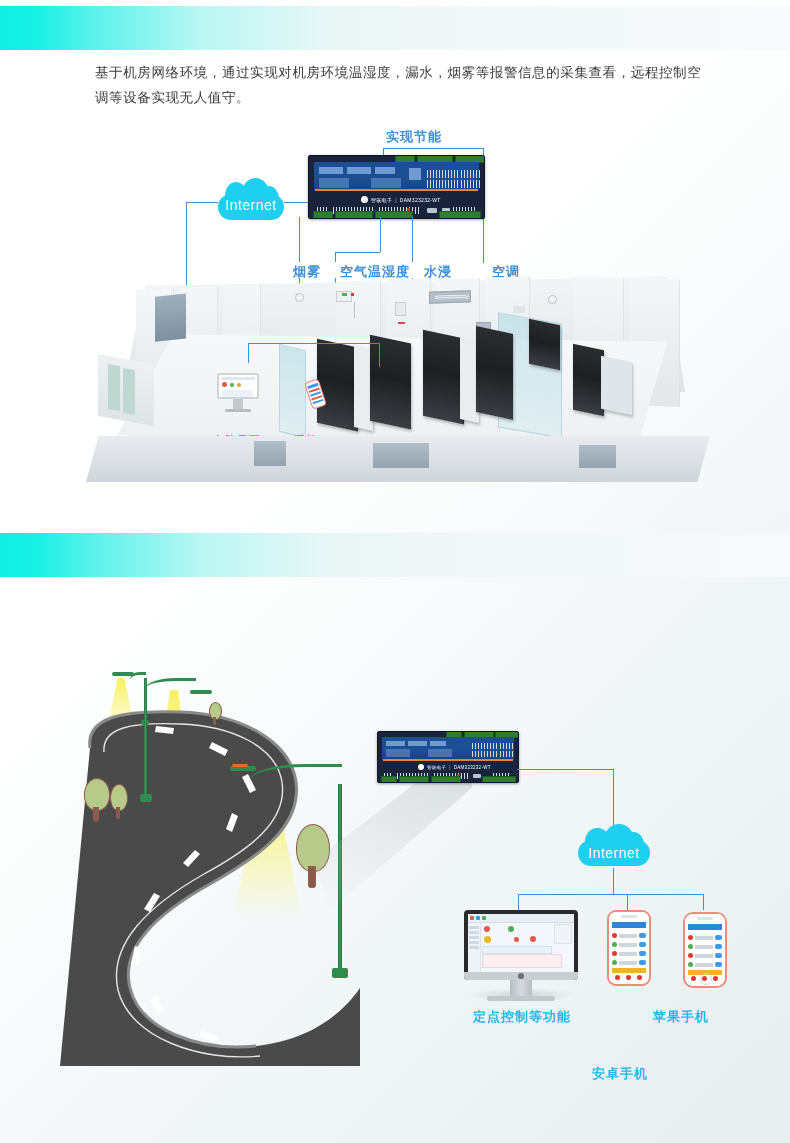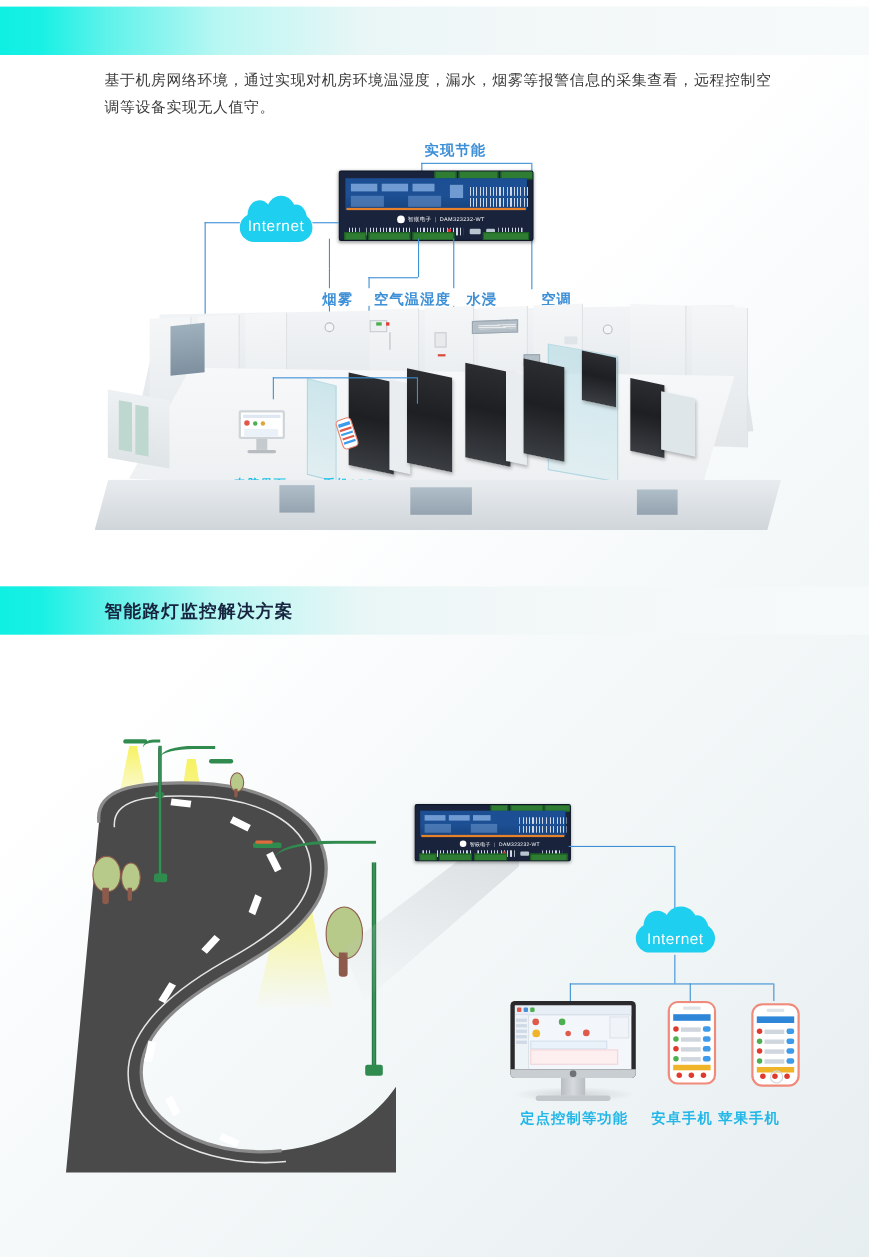--- a/index.html
+++ b/index.html
@@ -264,21 +264,20 @@
     <div class="ln" style="left:26%;top:32%;width:1px;height:10%;"></div>
     <div class="ln" style="left:47%;top:32%;width:1px;height:12%;"></div>
 
     <div class="floorplate"></div>
     <div class="door" style="left:27%;top:80%;width:5%;height:12%;opacity:.75;"></div>
     <div class="door" style="left:46%;top:81%;width:9%;height:12%;opacity:.75;"></div>
     <div class="door" style="left:79%;top:82%;width:6%;height:11%;opacity:.75;"></div>
   </div>
 
   <div class="hdr-bar" style="top:533px;"></div>
-  <div class="hdr-title" style="left:95px;top:546px;">智能路灯监控解决方案</div>
 
 
   <div class="road-scene">
 
     <div class="beam" style="left:90px;top:42px;width:48px;height:130px;clip-path:polygon(42% 0,58% 0,100% 100%,0 100%);"></div>
     <div class="beam" style="left:44px;top:30px;width:34px;height:66px;clip-path:polygon(40% 0,60% 0,100% 100%,0 100%);"></div>
     <div class="beam" style="left:172px;top:140px;width:70px;height:130px;clip-path:polygon(45% 0,62% 0,100% 100%,0 100%);"></div>
 
     <svg width="420" height="420" style="position:absolute;left:0;top:0;">
       <path d="M 30 100 C 26 70, 60 62, 120 64 C 180 66, 230 92, 236 134
@@ -453,21 +452,21 @@
     <div class="row" style="top:47px;">
       <span class="dot" style="background:#4caf50;"></span>
       <span class="txt"></span>
       <span class="pill"></span>
     </div>
     <div style="position:absolute;left:3px;right:3px;top:56px;height:5px;background:#f0b429;"></div>
     <div style="position:absolute;left:6px;top:63px;width:5px;height:5px;border-radius:50%;background:#e03a2f;"></div>
     <div style="position:absolute;left:17px;top:63px;width:5px;height:5px;border-radius:50%;background:#e03a2f;"></div>
     <div style="position:absolute;left:28px;top:63px;width:5px;height:5px;border-radius:50%;background:#e03a2f;"></div>
   </div>
-  <div class="lbl lbl-cyan2" style="left:592px;top:1008px;">安卓手机</div>
+  <div class="lbl lbl-cyan2" style="left:592px;top:1065px;">安卓手机</div>
 
   <div class="phone" style="left:683px;top:912px;width:40px;height:72px;border-radius:10px;">
     <div class="topbar">
       <div style="position:absolute;left:12px;top:3px;width:16px;height:3px;background:#dfe4e8;border-radius:1px;"></div>
     </div>
     <div class="titlebar"></div>
     <div class="row" style="top:20px;">
       <span class="dot" style="background:#e03a2f;"></span>
       <span class="txt"></span>
       <span class="pill"></span>

